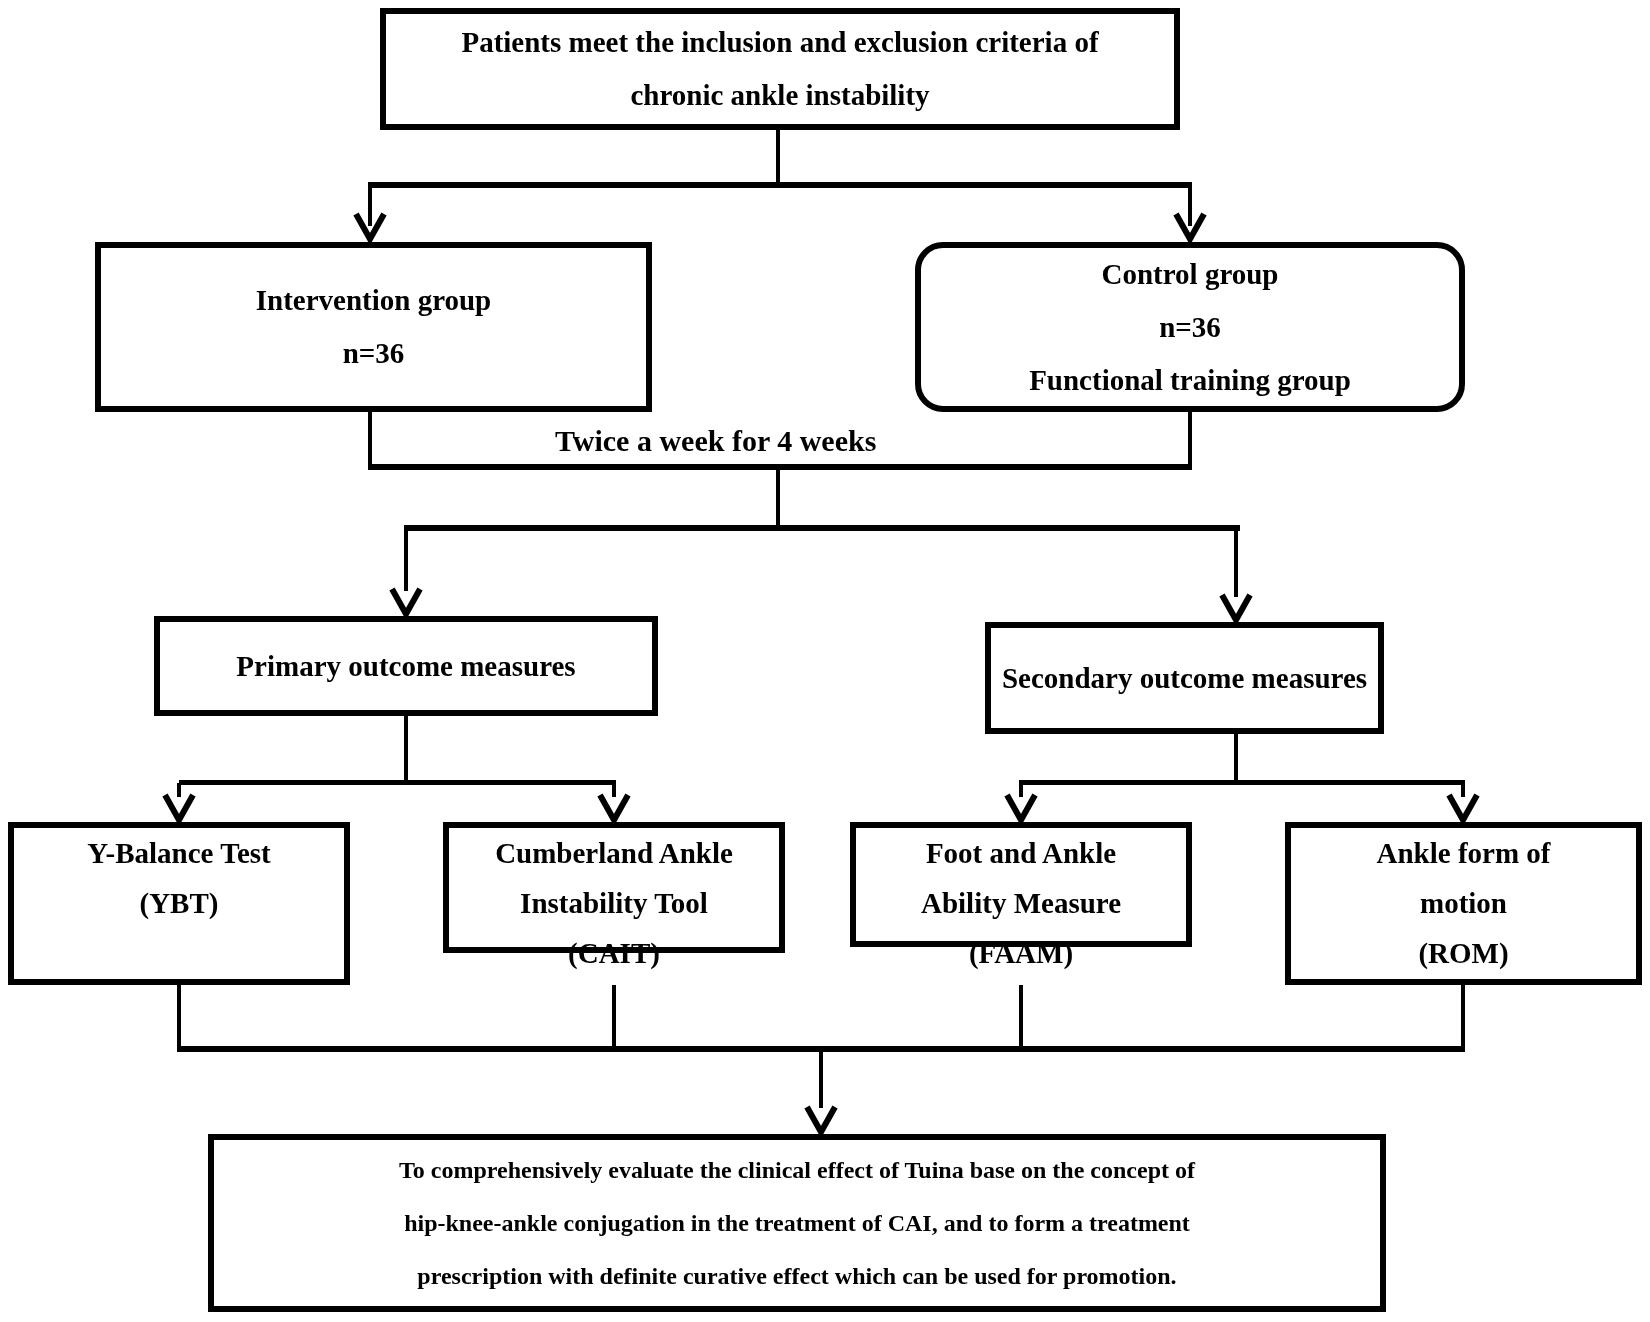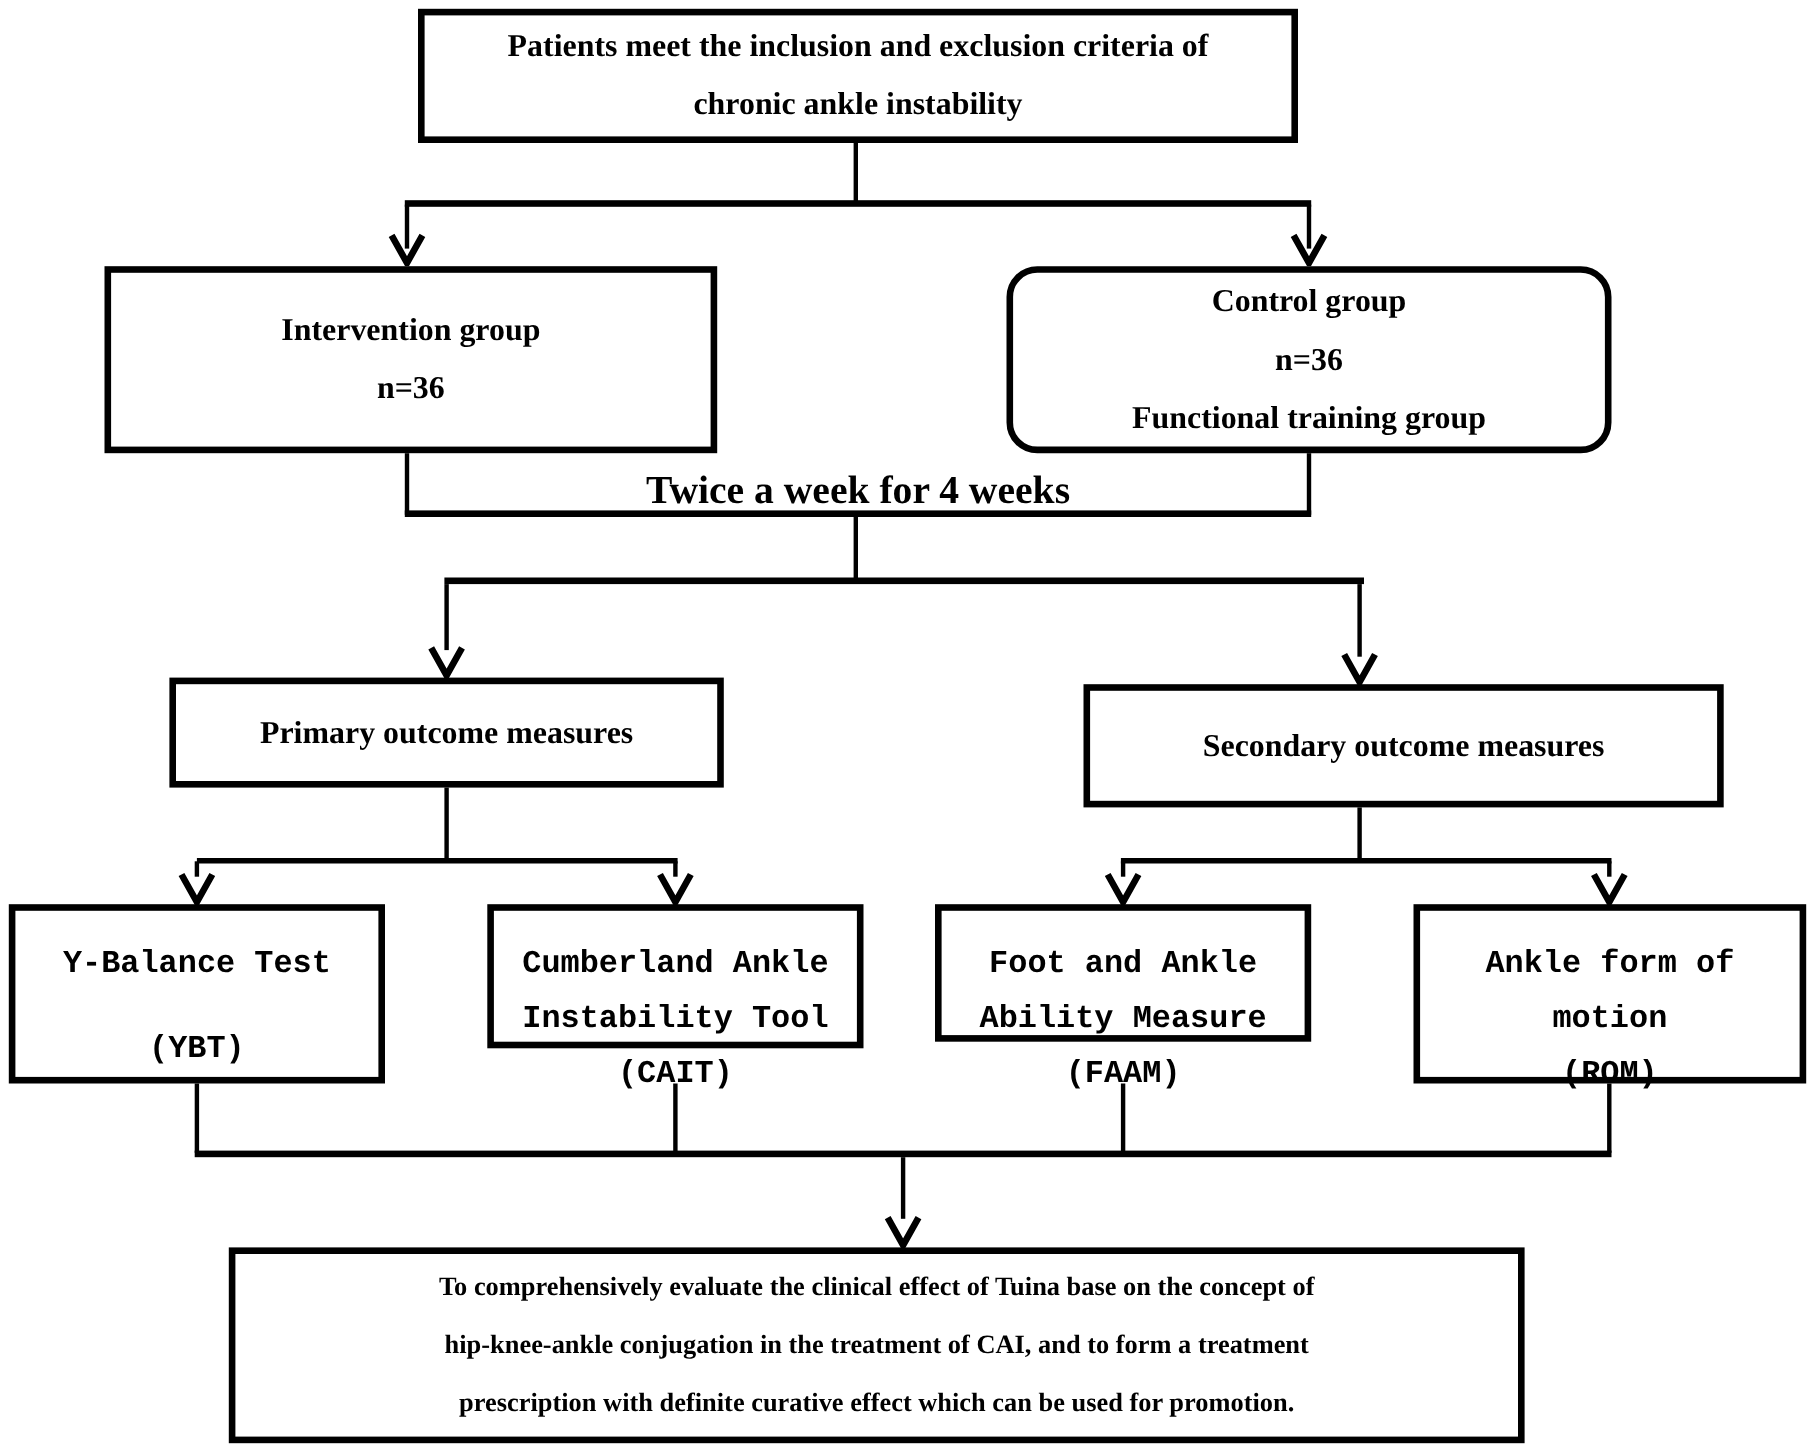--- a/index.html
+++ b/index.html
@@ -20,23 +20,22 @@
     position: absolute;
     border: 6px solid #000000;
     background: #ffffff;
     box-sizing: border-box;
     display: flex;
     flex-direction: column;
     justify-content: center;
     align-items: center;
   }
   .box.top-align {
-    justify-content: space-between;
-    padding-top: 24px;
-    font-family: Liberation Mono, monospace;
+    justify-content: flex-start;
+    padding-top: 0;
   }
   .bline {
     font-weight: bold;
     font-size: 29px;
     line-height: 50px;
     text-align: center;
     white-space: nowrap;
   }
   .box.big-lines .bline { line-height: 53px; }
   .box.goal .bline { font-size: 24px; line-height: 53px; }
@@ -51,22 +50,21 @@
   }
   .arrow polyline {
     fill: none;
     stroke: #000000;
     stroke-width: 6;
     stroke-linejoin: miter;
   }
   .edge-label {
     position: absolute;
     font-weight: bold;
-    font-size: 36px;
-    text-align: center;
+    font-size: 30px;
     white-space: nowrap;
   }
 </style>
 </head>
 <body>
 
 <div class="canvas">
 
   <div class="box big-lines" style="left:380px; top:8px; width:800px; height:122px;">
     <div class="bline">Patients meet the inclusion and exclusion criteria of</div>
@@ -81,21 +79,21 @@
   <div class="box big-lines" style="left:915px; top:242px; width:550px; height:170px;border-radius:28px;">
     <div class="bline">Control group</div>
     <div class="bline">n=36</div>
     <div class="bline">Functional training group</div>
   </div>
 
   <div class="box" style="left:154px; top:616px; width:504px; height:100px;">
     <div class="bline">Primary outcome measures</div>
   </div>
 
-  <div class="box" style="left:985px; top:622px; width:582px; height:112px;justify-content:center;">
+  <div class="box" style="left:985px; top:622px; width:399px; height:112px;justify-content:center;">
     <div class="bline">Secondary outcome measures</div>
   </div>
 
   <div class="box top-align" style="left:8px; top:822px; width:342px; height:163px;">
     <div class="bline">Y-Balance Test</div>
     <div class="bline">(YBT)</div>
   </div>
 
   <div class="box top-align" style="left:443px; top:822px; width:342px; height:131px;">
     <div class="bline">Cumberland Ankle</div>

